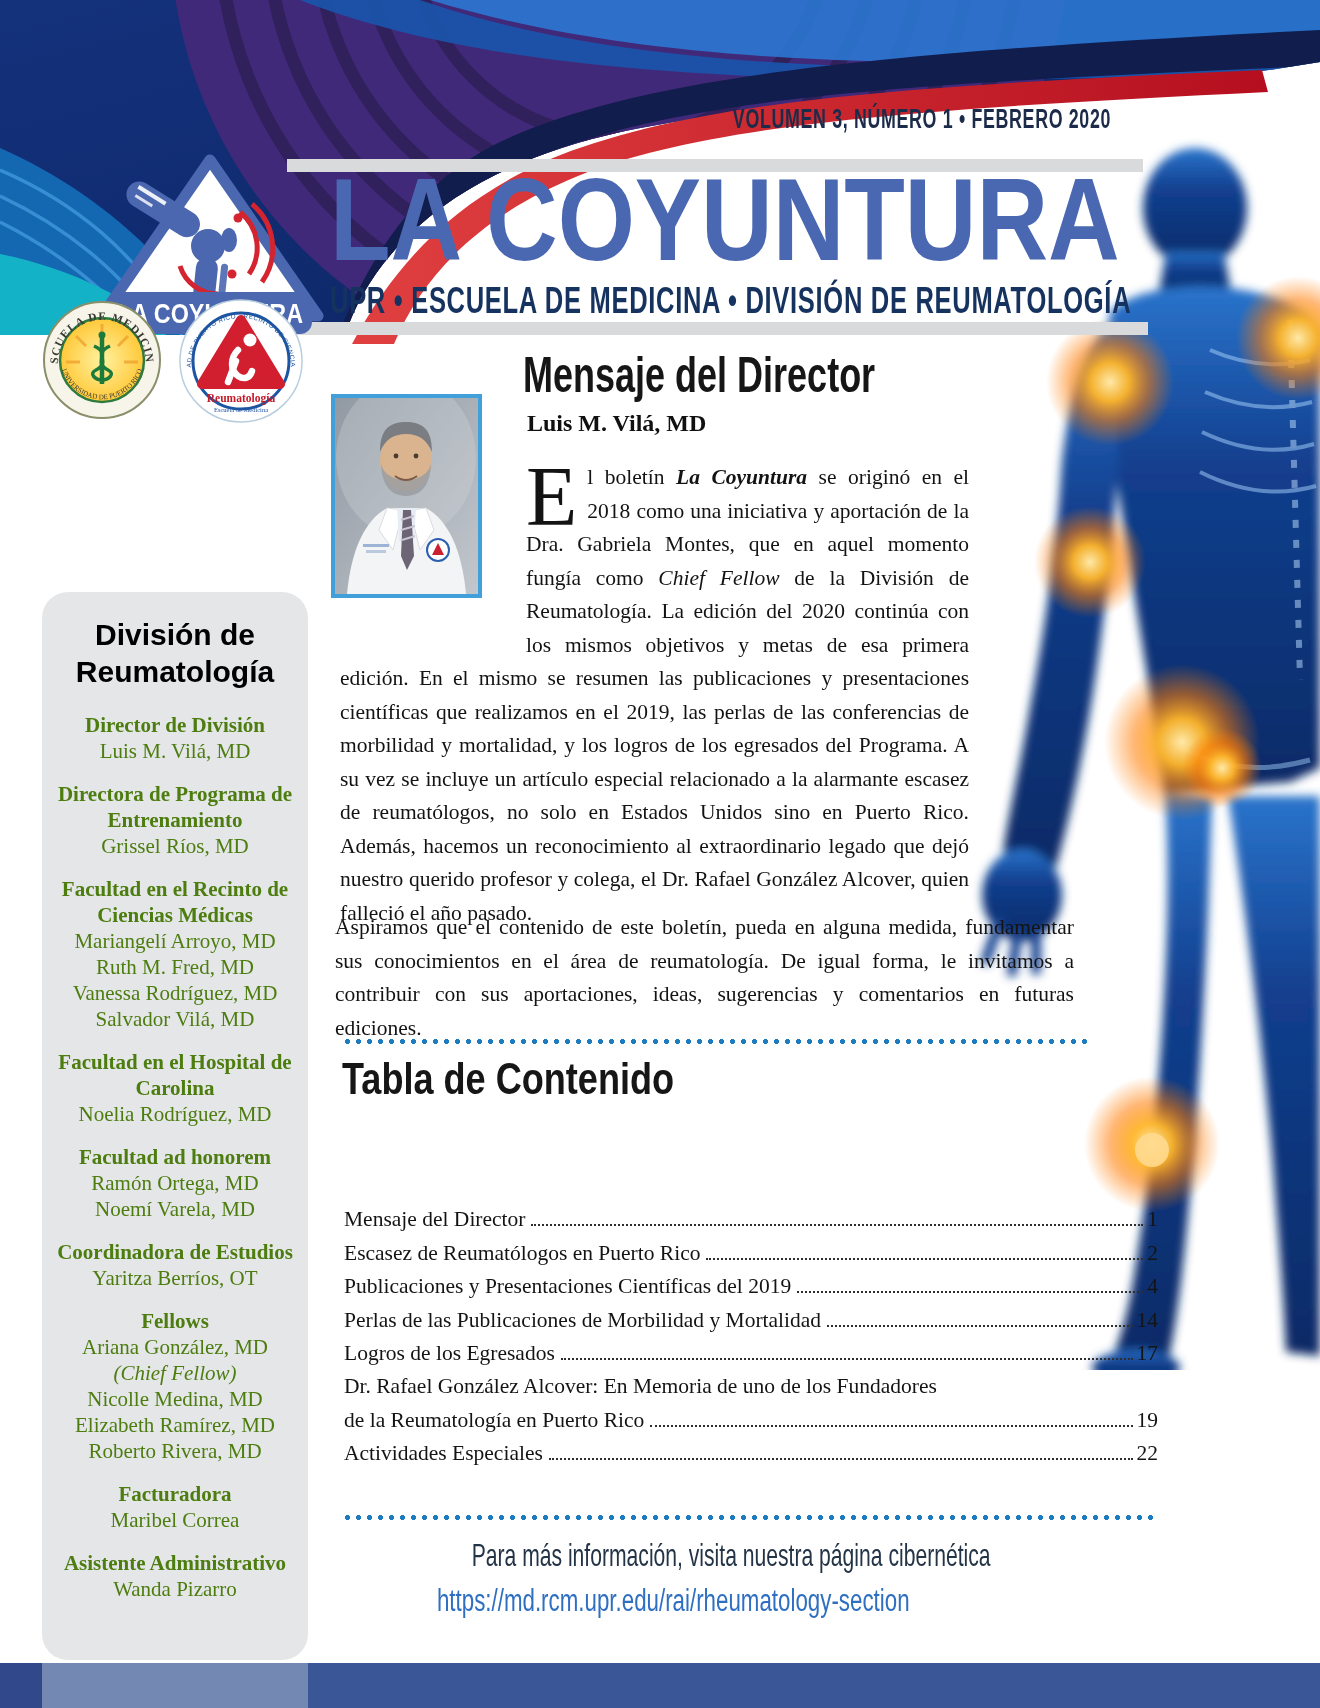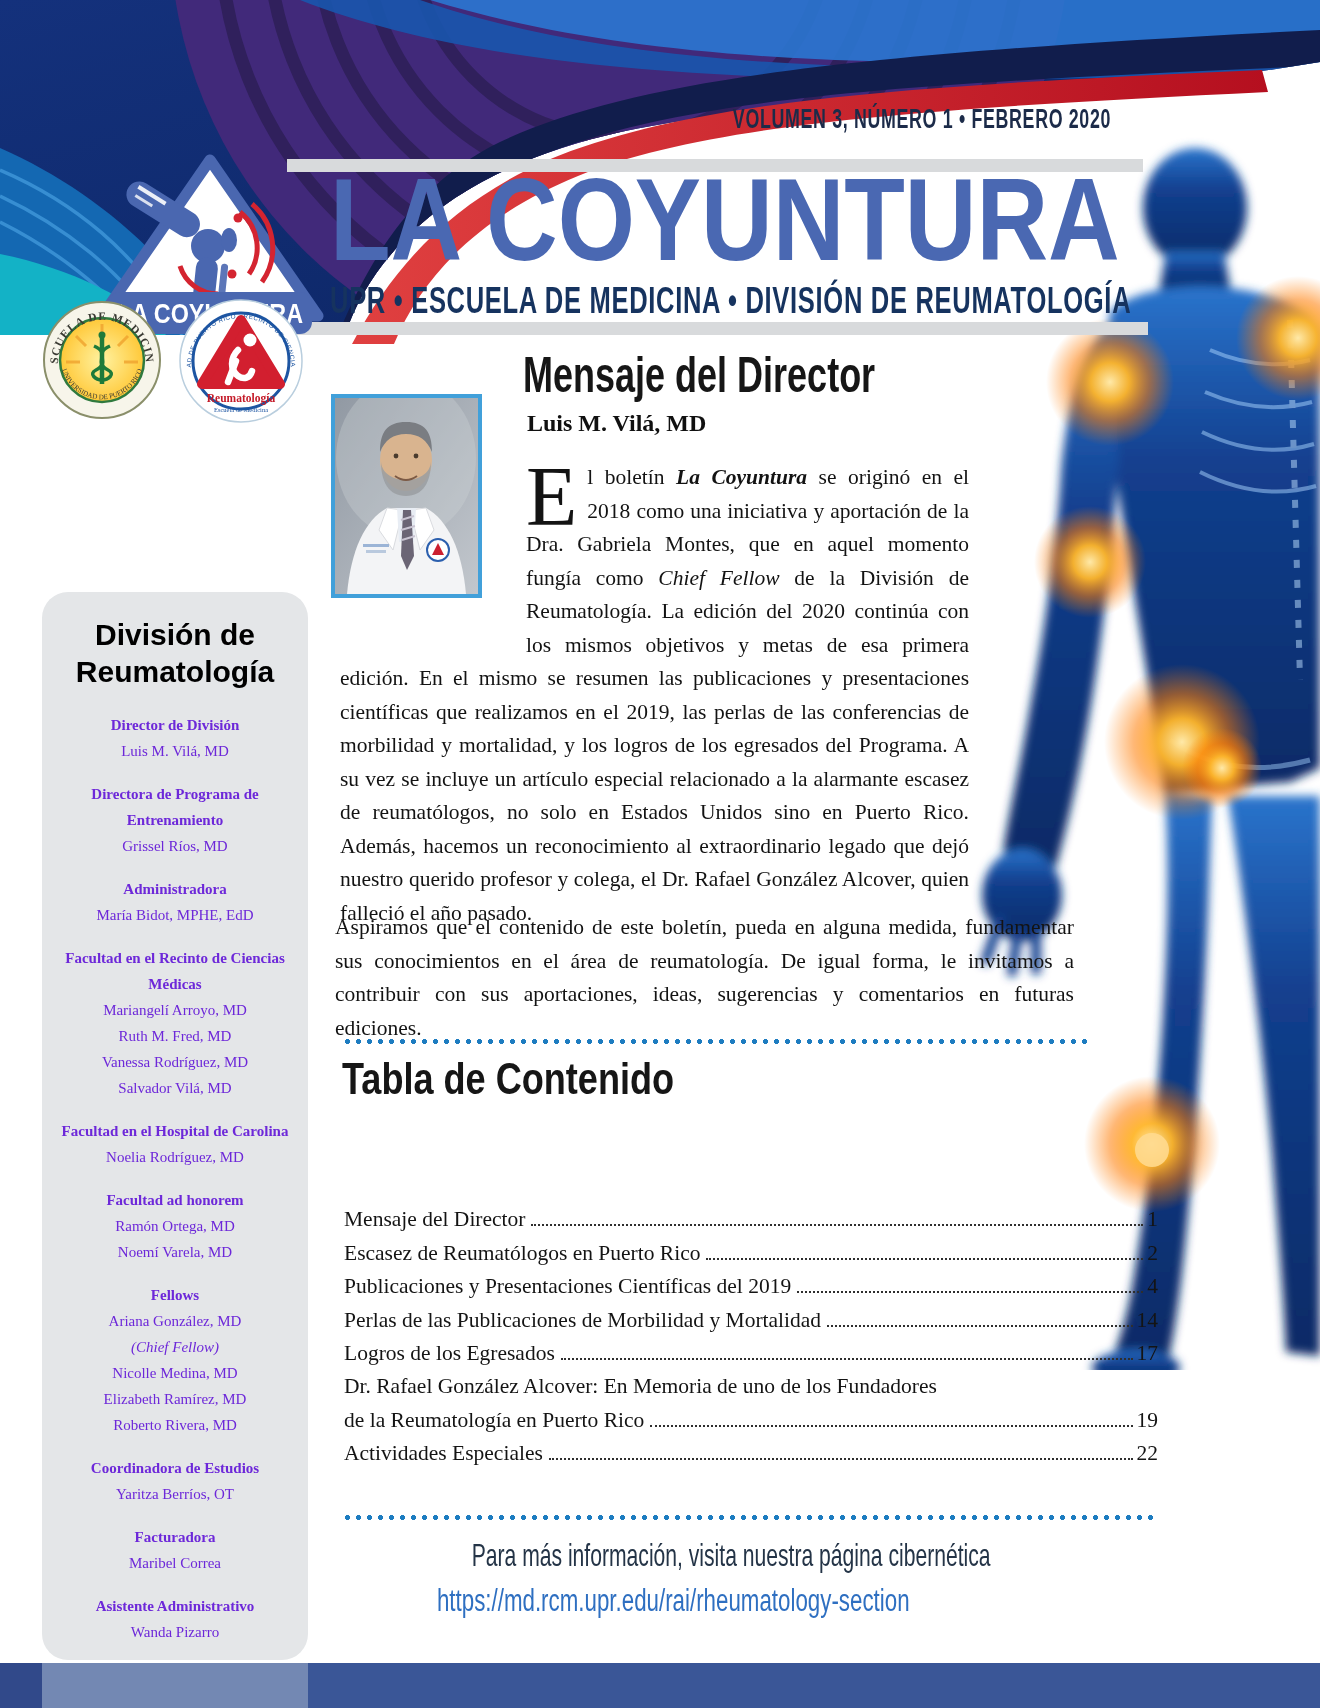--- a/index.html
+++ b/index.html
@@ -57,21 +57,21 @@
   .footer-info{left:345px;top:1537px;width:745px;text-align:center;font-size:32px;color:#243447;
                white-space:nowrap;transform:scaleX(.66);transform-origin:50% 50%;}
   .footer-link-wrap{left:345px;top:1583px;width:745px;}
   .footer-link{font-size:31px;color:#2e6fc1;text-decoration:none;white-space:nowrap;
                display:inline-block;transform:scaleX(.72);transform-origin:50% 50%;}
 
   
   .sidebar{left:42px;top:592px;width:266px;height:1068px;background:#e4e6e8;border-radius:26px;
            box-sizing:border-box;padding:18px 12px;text-align:center;}
   .sidebar-title{font-size:30px;font-weight:bold;color:#000000;line-height:37px;margin:6px 0 22px;}
-  .side-sec{margin-bottom:17px;font-family:"Liberation Serif",serif;font-size:15px;line-height:26px;color:#6d28d9;}
+  .side-sec{margin-bottom:17px;font-family:"Liberation Serif",serif;font-size:21px;line-height:26px;color:#4d7c0f;}
   .side-role{font-weight:bold;}
   .side-name.i{font-style:italic;}
 
   
   .bottom-bar{left:0;top:1663px;width:1320px;height:45px;
               background:linear-gradient(to right,#31498a 0,#31498a 42px,#3a5697 42px);}
   .bottom-bar-overlay{left:42px;top:1663px;width:266px;height:45px;background:rgba(224,228,232,.35);}
 </style>
 </head>
 <body>
@@ -291,52 +291,48 @@
     <div>
         <div class="side-sec">
           <div class="side-role">Director de División</div>
           <div class="side-name">Luis M. Vilá, MD</div>
         </div>
         <div class="side-sec">
           <div class="side-role">Directora de Programa de Entrenamiento</div>
           <div class="side-name">Grissel Ríos, MD</div>
         </div>
         <div class="side-sec">
-          <div class="side-role">Administradora</div>
-          <div class="side-name">María Bidot, MPHE, EdD</div>
-        </div>
-        <div class="side-sec">
           <div class="side-role">Facultad en el Recinto de Ciencias Médicas</div>
           <div class="side-name">Mariangelí Arroyo, MD</div>
           <div class="side-name">Ruth M. Fred, MD</div>
           <div class="side-name">Vanessa Rodríguez, MD</div>
           <div class="side-name">Salvador Vilá, MD</div>
         </div>
         <div class="side-sec">
           <div class="side-role">Facultad en el Hospital de Carolina</div>
           <div class="side-name">Noelia Rodríguez, MD</div>
         </div>
         <div class="side-sec">
           <div class="side-role">Facultad ad honorem</div>
           <div class="side-name">Ramón Ortega, MD</div>
           <div class="side-name">Noemí Varela, MD</div>
+        </div>
+        <div class="side-sec">
+          <div class="side-role">Coordinadora de Estudios</div>
+          <div class="side-name">Yaritza Berríos, OT</div>
         </div>
         <div class="side-sec">
           <div class="side-role">Fellows</div>
           <div class="side-name">Ariana González, MD</div>
           <div class="side-name i">(Chief Fellow)</div>
           <div class="side-name">Nicolle Medina, MD</div>
           <div class="side-name">Elizabeth Ramírez, MD</div>
           <div class="side-name">Roberto Rivera, MD</div>
         </div>
         <div class="side-sec">
-          <div class="side-role">Coordinadora de Estudios</div>
-          <div class="side-name">Yaritza Berríos, OT</div>
-        </div>
-        <div class="side-sec">
           <div class="side-role">Facturadora</div>
           <div class="side-name">Maribel Correa</div>
         </div>
         <div class="side-sec">
           <div class="side-role">Asistente Administrativo</div>
           <div class="side-name">Wanda Pizarro</div>
         </div>
       </div>
   </div>
 

